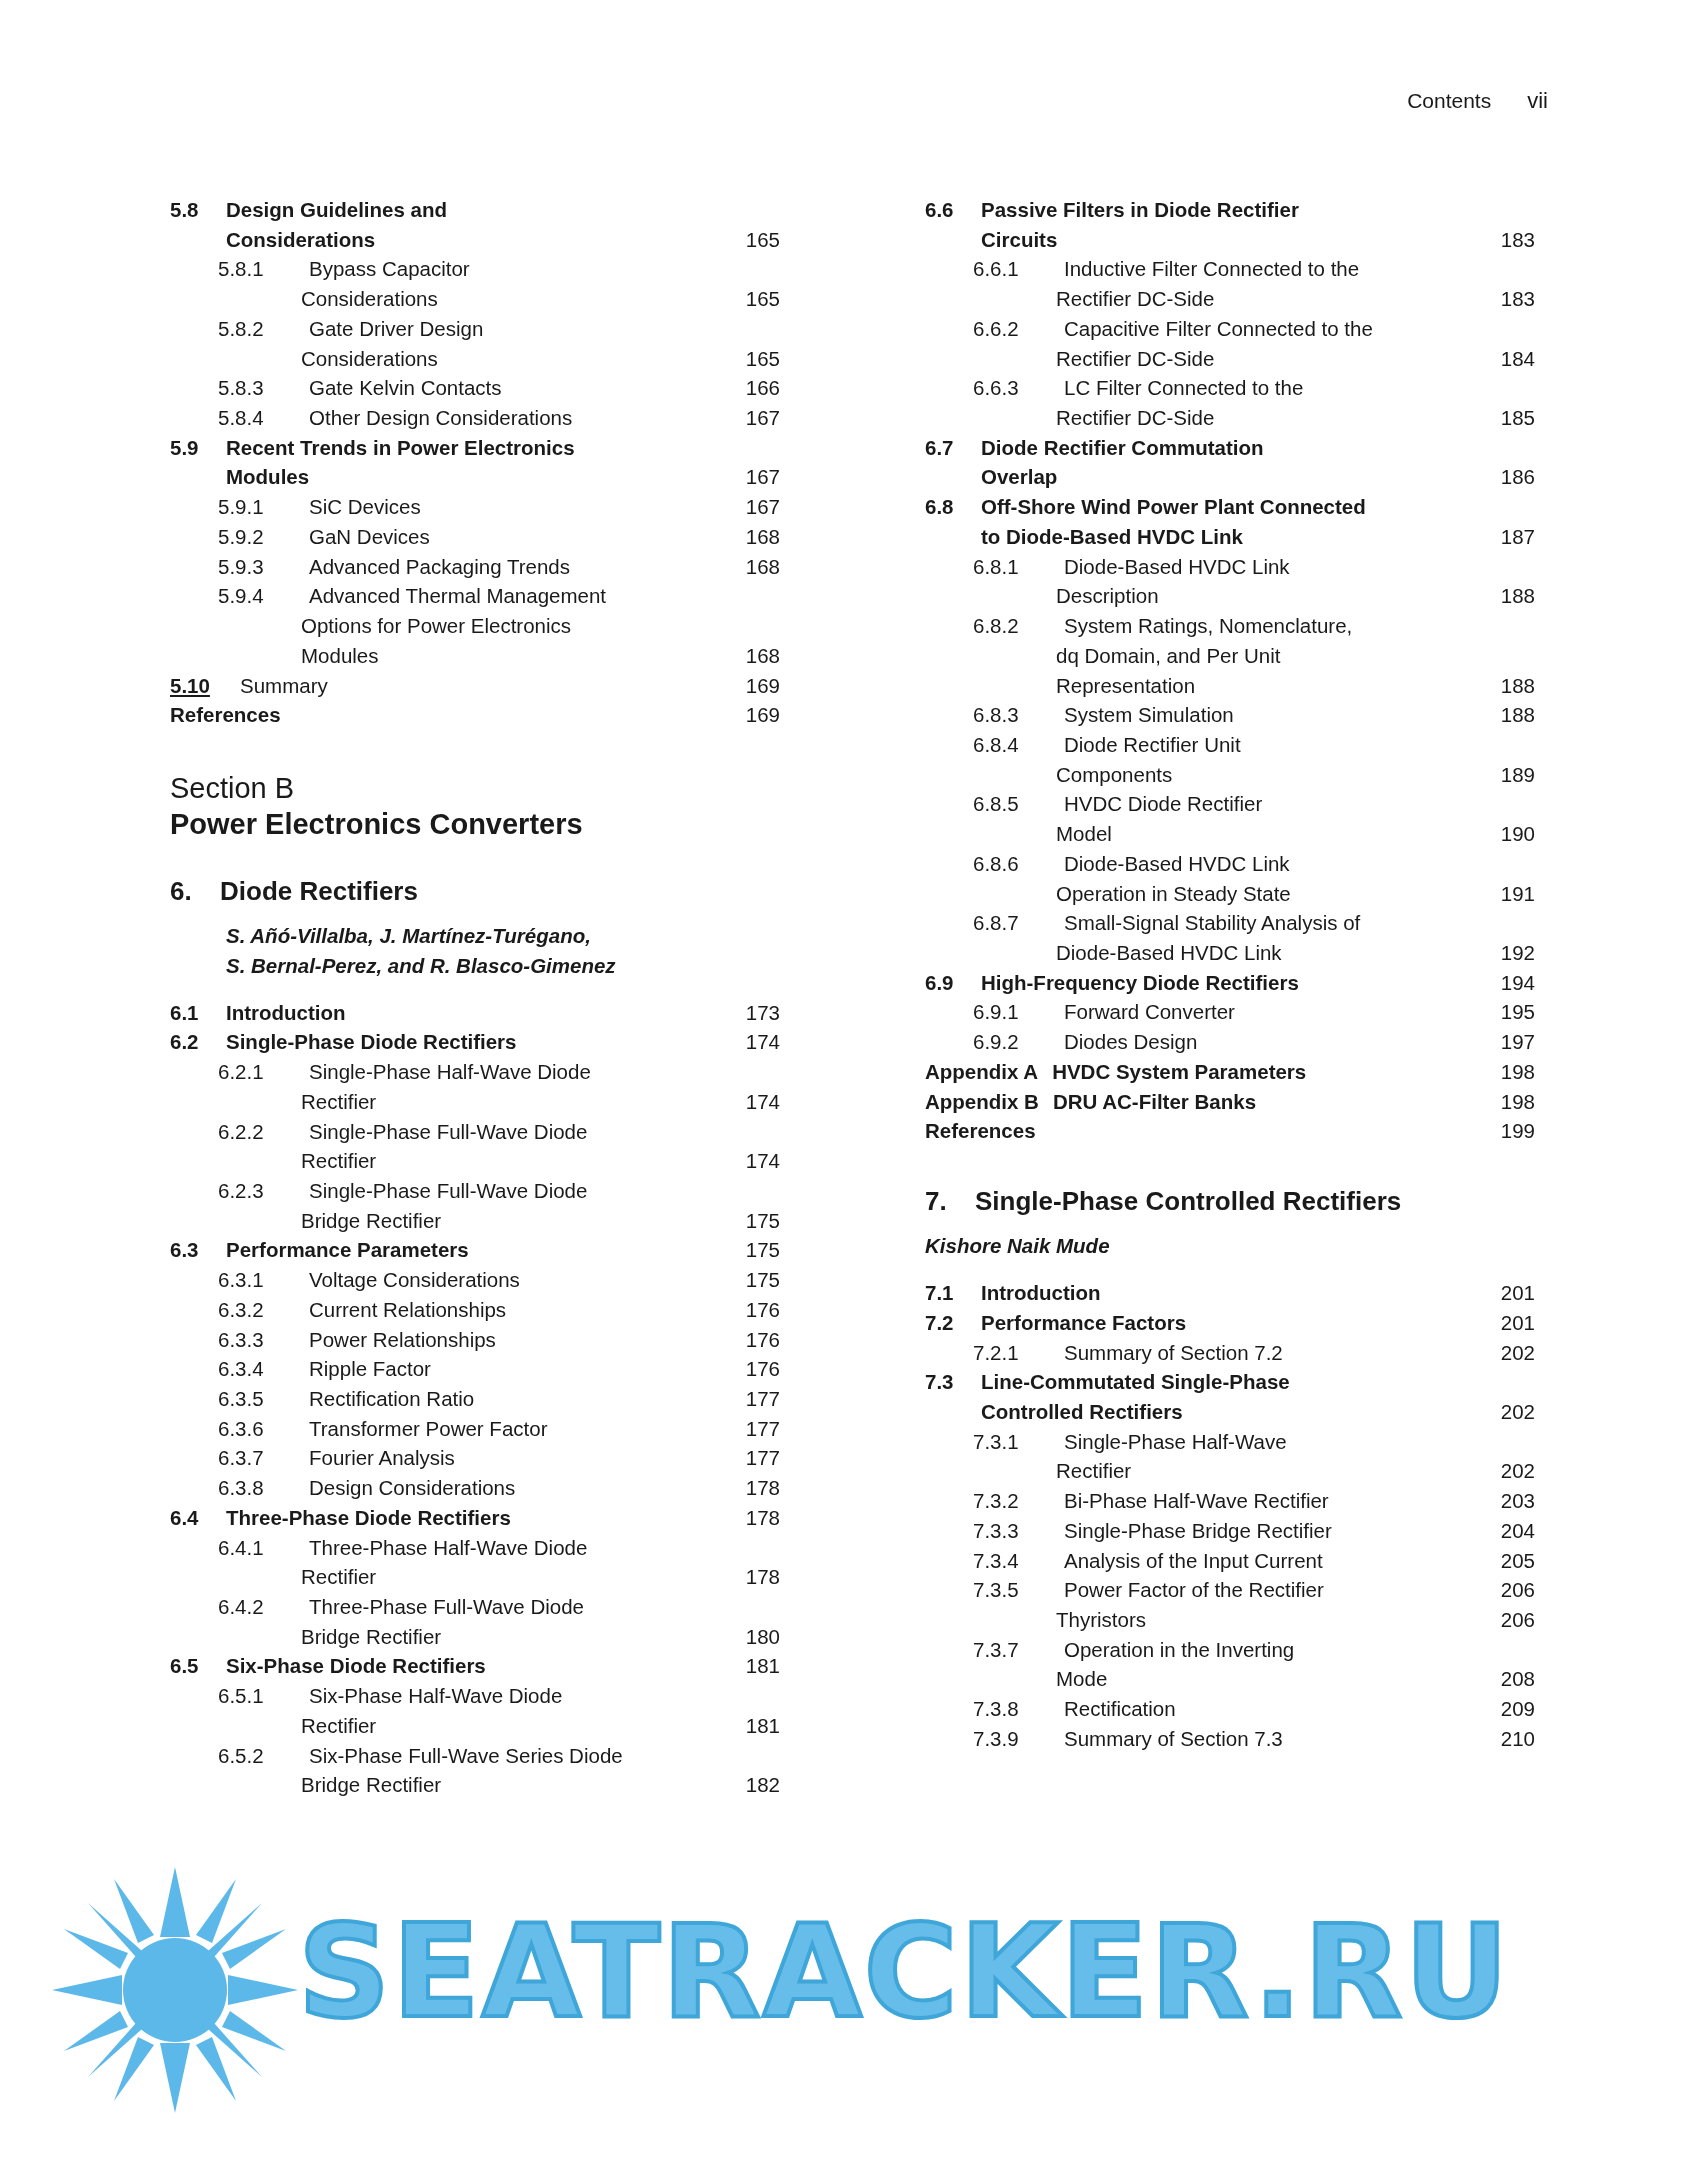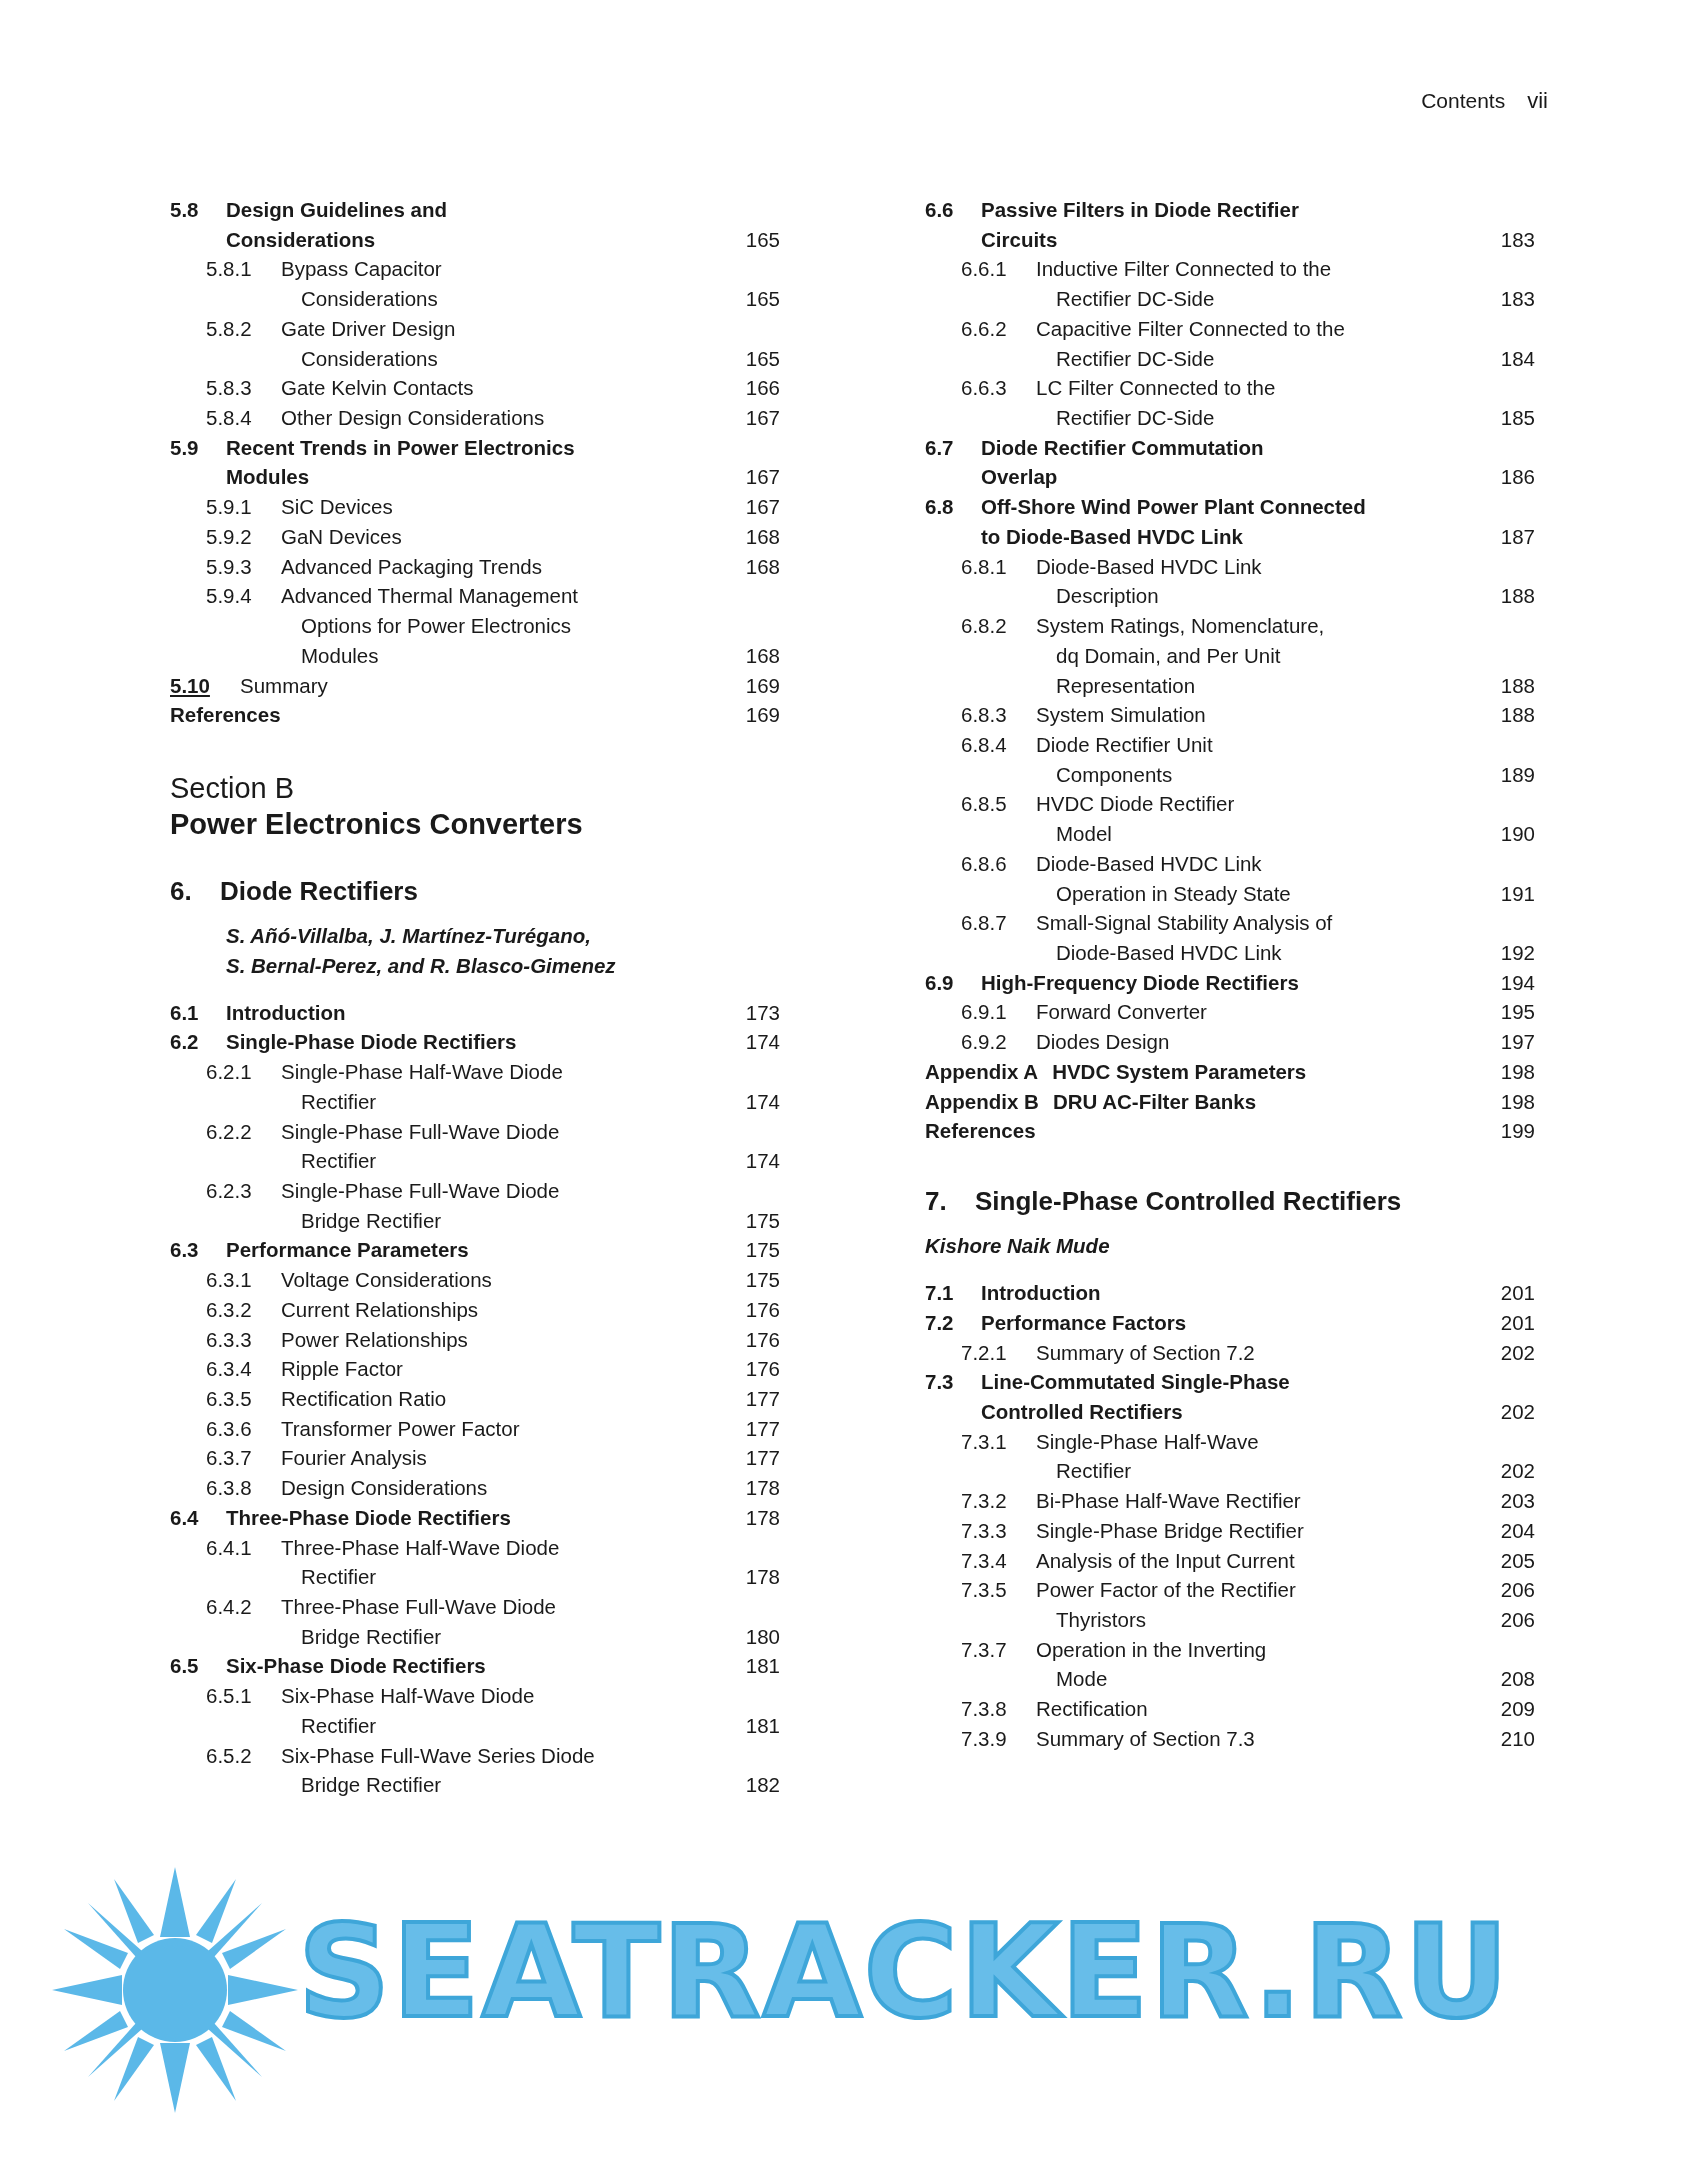--- a/index.html
+++ b/index.html
@@ -19,21 +19,21 @@
     position: absolute;
     inset: 0;
   }
   
   .header {
     position: absolute;
     top: 88px;
     right: 152px;
     display: flex;
     align-items: baseline;
-    gap: 22px;
+    gap: 36px;
     font-size: 21px;
   }
   .header .contents-label { color: #1a1a1a; }
   .header .folio { font-weight: normal; font-size: 22px; }
 
   
   .col {
     position: absolute;
     top: 195px;
     width: 610px;
@@ -58,21 +58,21 @@
   }
   .pg {
     flex: 0 0 64px;
     text-align: right;
     font-size: 20.5px;
   }
   .lvl1 > .num { width: 56px; font-weight: bold; }
   .lvl1 > .ttl { font-weight: bold; }
   .lvl1 { margin-left: 0px; }
   .lvl1b > .num { width: 70px; font-weight: bold; text-decoration: underline; }
-  .lvl2 { margin-left: 36px; }
+  .lvl2 { margin-left: 48px; gap: 16px; }
   .lvl2 > .num { width: 75px; }
   .lvl2 > .ttl { font-weight: normal; }
 
   .cont-line {
     display: flex;
     line-height: 1.45;
     font-size: 20.5px;
   }
   .cont-line .ind1 { width: 56px; flex: 0 0 56px; }
   .cont-line .ind2 { width: 131px; flex: 0 0 131px; }

